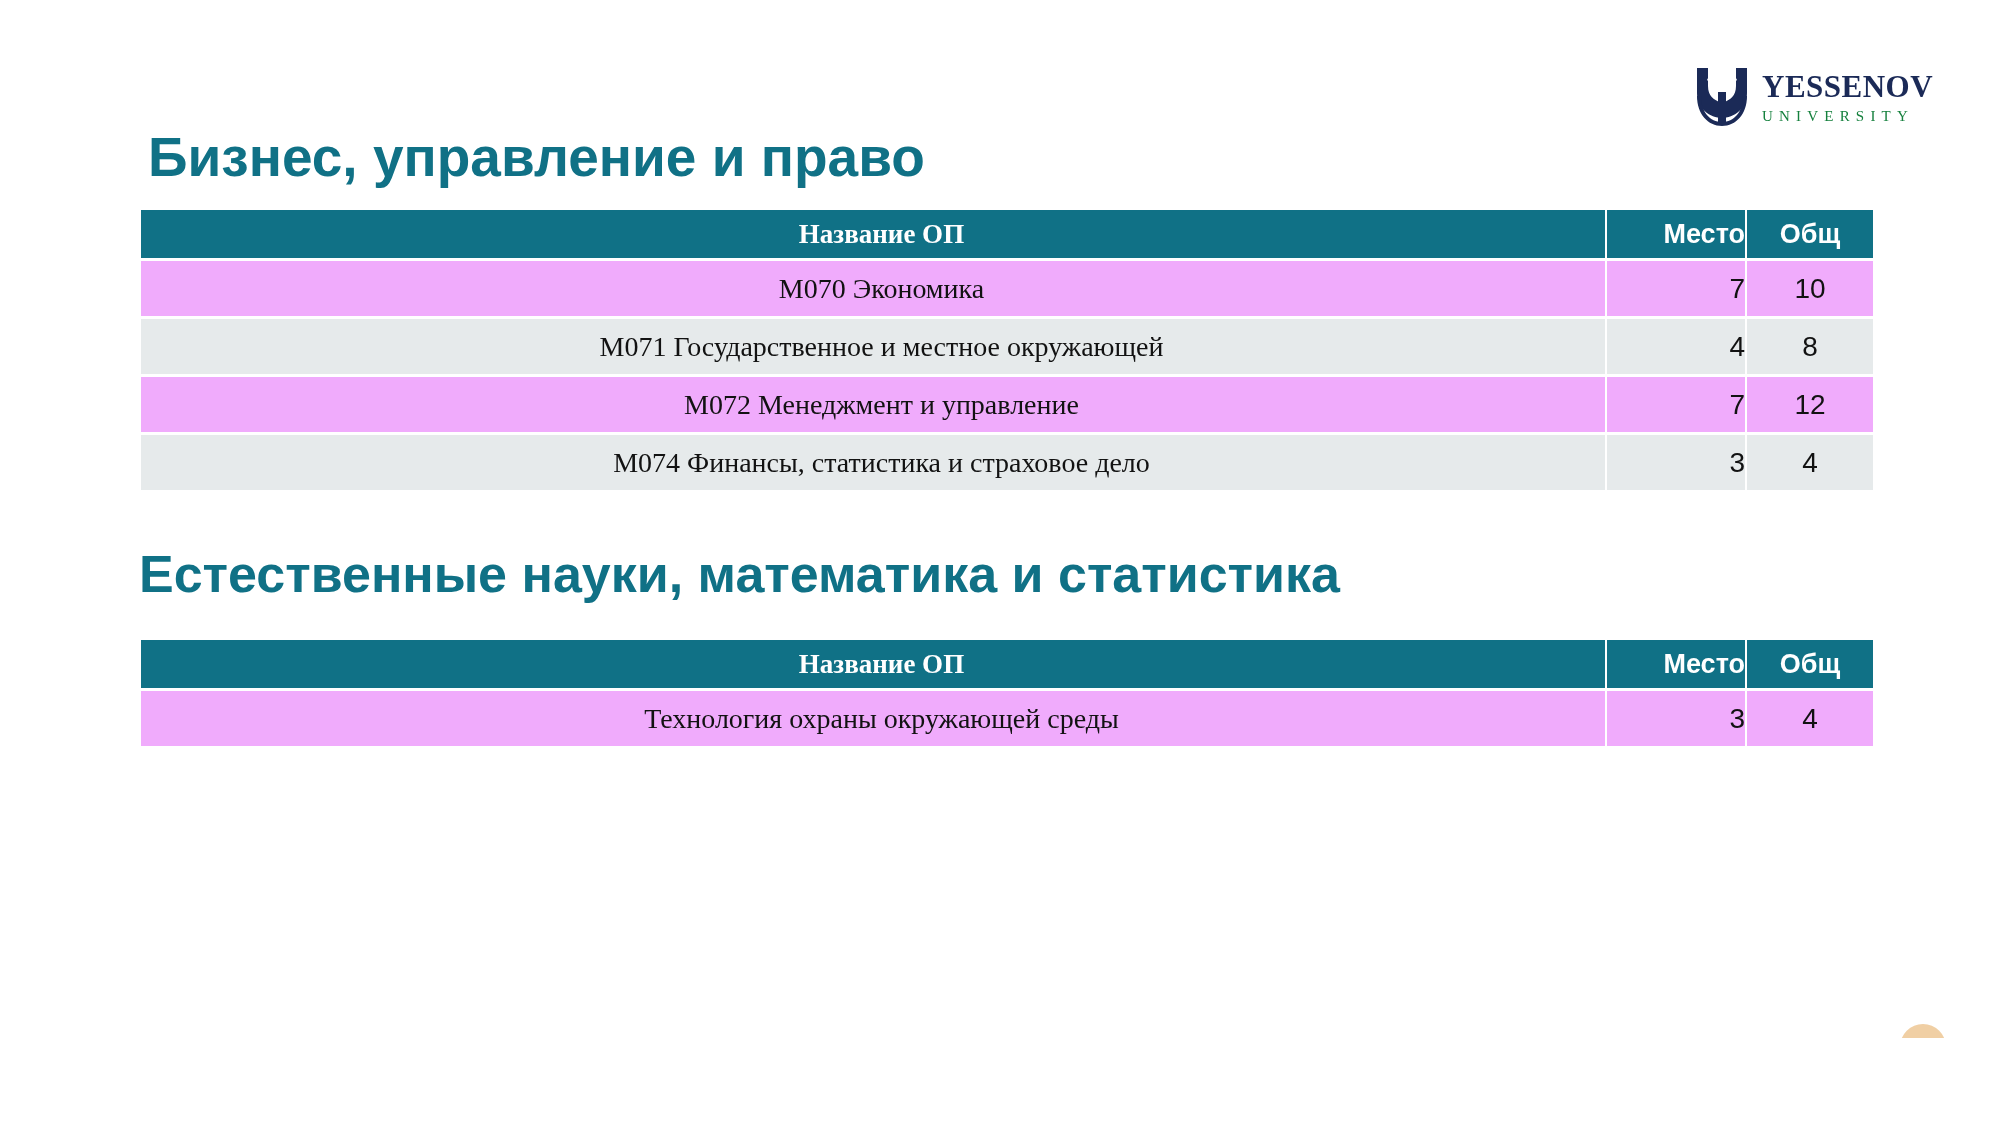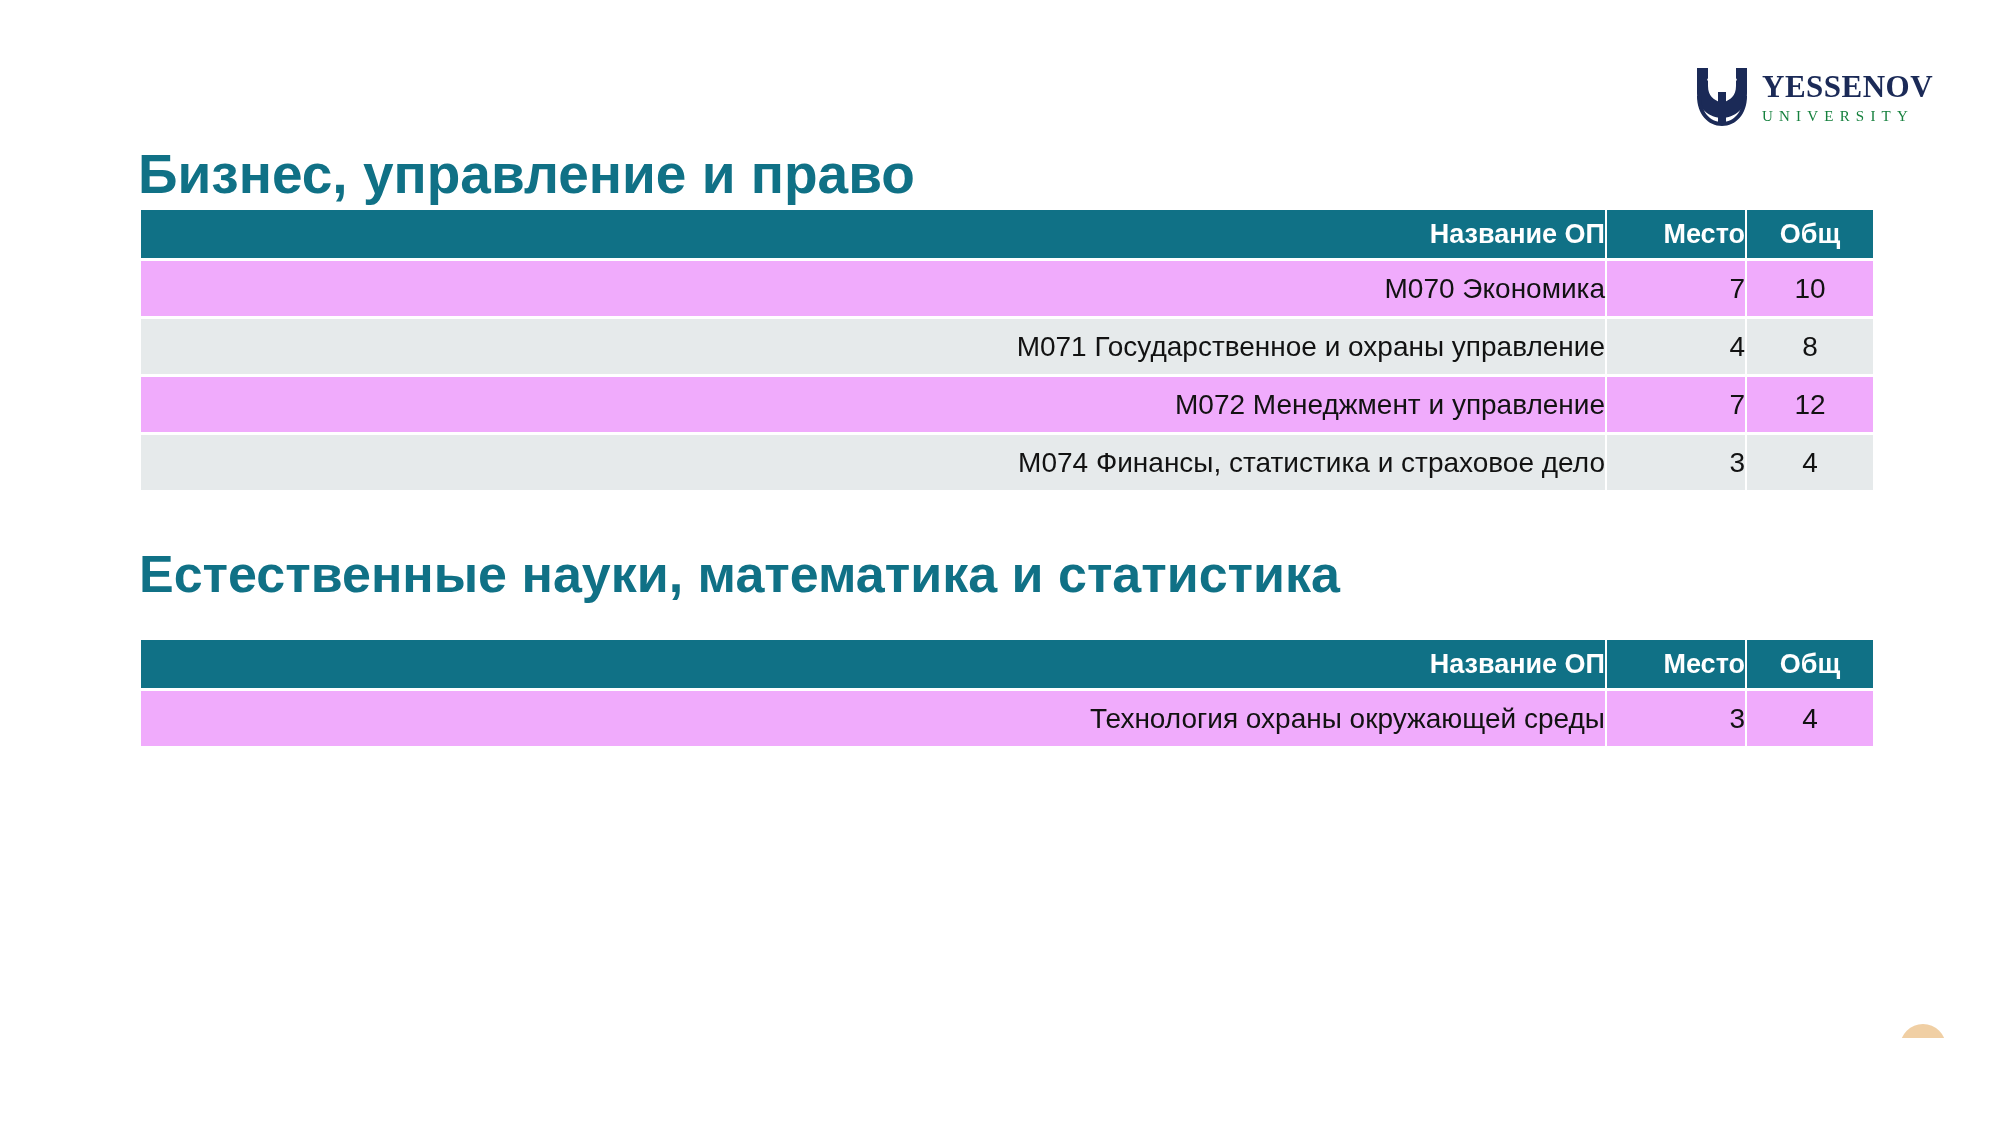--- a/index.html
+++ b/index.html
@@ -58,24 +58,23 @@
 
   
   .heading {
     position: absolute;
     color: #107186;
     font-weight: 700;
     white-space: nowrap;
     font-family: "Liberation Sans", sans-serif;
   }
   .heading-1 {
-    left: 138px;
+    left: 148px;
     top: 125px;
     font-size: 55px;
-    margin-top: 17px;
   }
   .heading-2 {
     left: 139px;
     top: 544px;
     font-size: 52px;
   }
 
   
   .op-table {
     position: absolute;
@@ -98,21 +97,21 @@
     height: 55px;
     vertical-align: middle;
   }
   .op-table thead th {
     background: #107186;
     color: #ffffff;
     font-weight: 700;
     font-size: 27px;
     height: 48px;
   }
-  .col-name  { width: 1447px; text-align: right; }
+  .col-name  { width: 1447px; text-align: center; font-family: Liberation Serif, serif; }
   .col-place { width: 138px;  text-align: right; }
   .col-total { width: 126px;  text-align: center; }
 
   .op-table thead th.col-name  { padding-left: 17px; }
   .op-table tbody td.col-name  { padding-left: 17px; }
 
   .op-table tbody tr.row-dark td  { background: #f0abfc; }
   .op-table tbody tr.row-light td { background: #e6eaeb; }
 
   
@@ -163,21 +162,21 @@
         <th class="col-total">Общ</th>
       </tr>
     </thead>
     <tbody>
       <tr class="row-dark">
         <td class="col-name">M070 Экономика</td>
         <td class="col-place">7</td>
         <td class="col-total">10</td>
       </tr>
       <tr class="row-light">
-        <td class="col-name">M071 Государственное и охраны управление</td>
+        <td class="col-name">M071 Государственное и местное окружающей</td>
         <td class="col-place">4</td>
         <td class="col-total">8</td>
       </tr>
       <tr class="row-dark">
         <td class="col-name">M072 Менеджмент и управление</td>
         <td class="col-place">7</td>
         <td class="col-total">12</td>
       </tr>
       <tr class="row-light">
         <td class="col-name">M074 Финансы, статистика и страховое дело</td>

